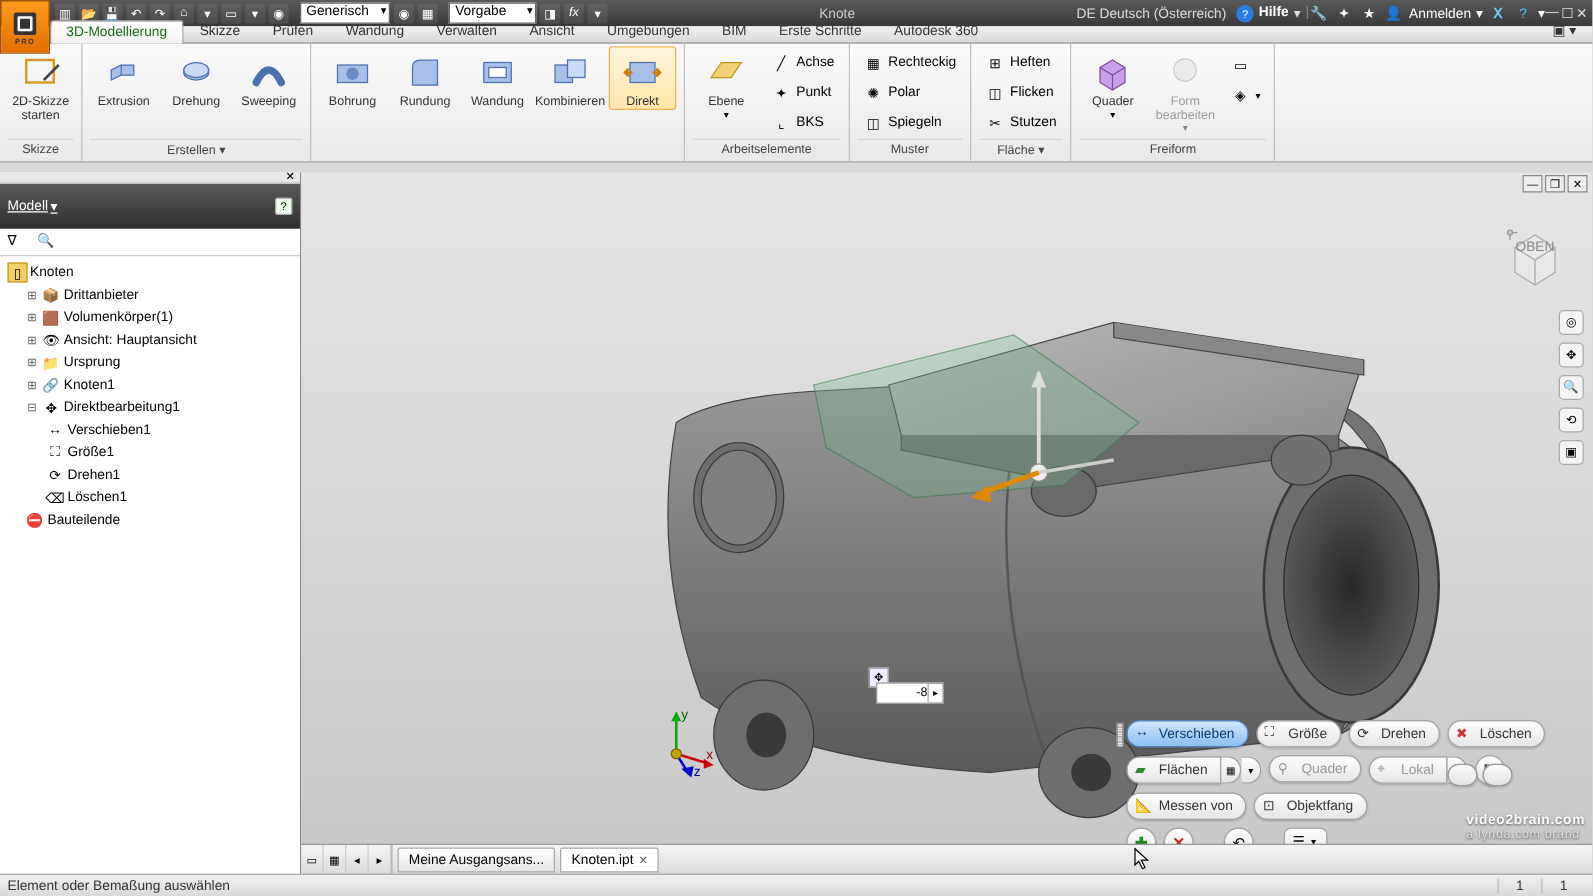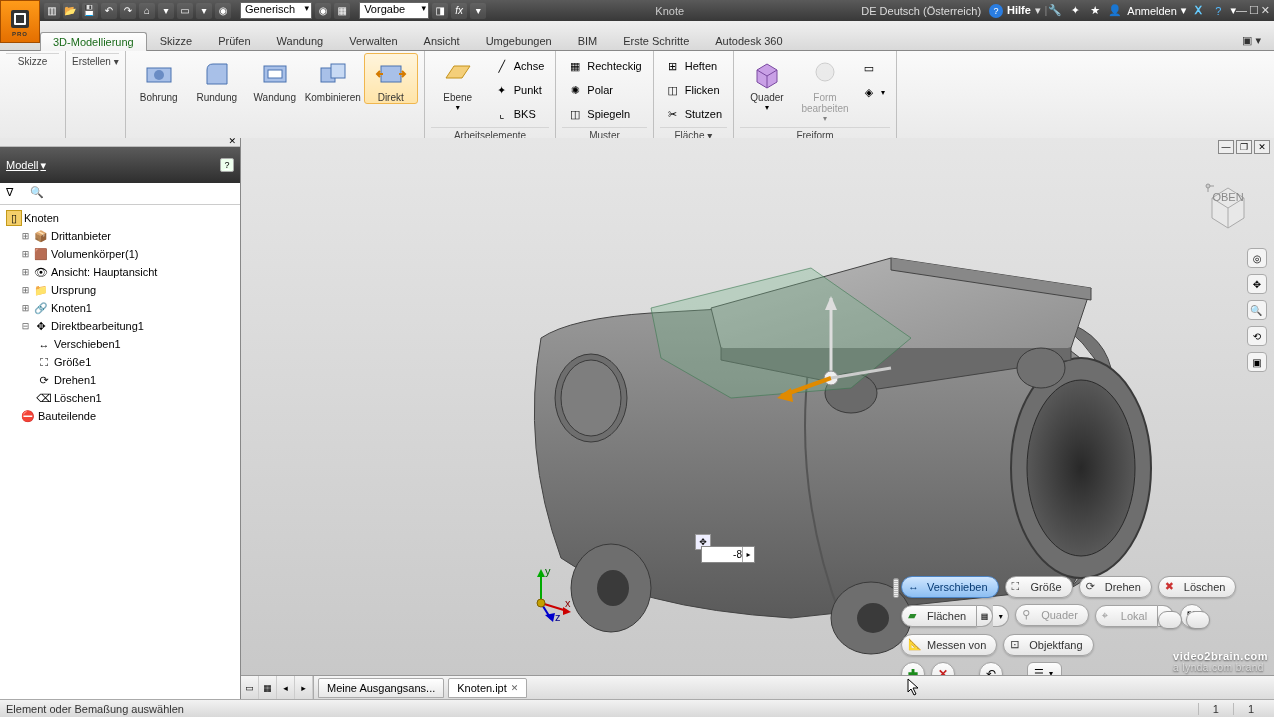--- a/index.html
+++ b/index.html
@@ -11,21 +11,21 @@
 .title-bar .qat .ic { width:16px; height:16px; display:flex; align-items:center; justify-content:center; background:rgba(255,255,255,.08); border-radius:2px; font-size:10px; color:#fff;}
 .title-bar .combo { height:17px; background:#fff; color:#000; border:1px solid #666; padding:0 16px 0 4px; margin-left:6px; position:relative; min-width:70px;}
 .title-bar .combo::after{content:"▾"; position:absolute; right:2px; top:0; font-size:9px;}
 .title-bar .seg{display:flex; align-items:flex-start; gap:4px; margin-left:8px;}
 .title-bar .center{flex:1; text-align:center; color:#ccc;}
 .title-bar .help{color:#fff; font-weight:bold;}
 .title-bar .right{display:flex; gap:4px; align-items:center; color:#fff;}
 .title-bar .right .ic{width:16px; height:16px; display:flex; align-items:center; justify-content:center;}
 .title-bar .winbtns{margin-left:auto; display:flex; gap:2px;}
 
-.tabstrip { height:30px; background:linear-gradient(#f0f0f0,#d9d9d9); display:flex; align-items:flex-end; padding-left:40px; border-bottom:1px solid #888;}
+.tabstrip { height:14px; background:linear-gradient(#f0f0f0,#d9d9d9); display:flex; align-items:flex-end; padding-left:40px; border-bottom:1px solid #888;}
 .app-btn{position:absolute; left:0; top:0; width:40px; height:43px; background:linear-gradient(#ff9b1a,#e46f00); display:flex; align-items:center; justify-content:center; border:1px solid #a24d00; z-index:5; font-weight:bold; color:#333; flex-direction:column;}
 .app-btn .pro{font-size:6px; letter-spacing:1px;}
 .tab{padding:3px 12px; color:#333; border:1px solid transparent; border-bottom:none; border-radius:3px 3px 0 0; cursor:pointer;}
 .tab.active{background:linear-gradient(#fefefe,#f3f3f3); border-color:#999; color:#1a6b1a; position:relative; top:1px;}
 
 .ribbon{height:95px; background:linear-gradient(#fafafa,#e9e9e9); border-bottom:1px solid #aaa; display:flex;}
 .panel{border-right:1px solid #c0c0c0; display:flex; flex-direction:column; padding:2px 6px 0;}
 .panel .tools{flex:1; display:flex; align-items:flex-start; gap:4px;}
 .panel .caption{height:18px; text-align:center; color:#444; font-size:10px; padding-top:2px; border-top:1px solid #d5d5d5;}
 .bigbtn{display:flex; flex-direction:column; align-items:center; width:54px; padding-top:4px; cursor:pointer; border:1px solid transparent; border-radius:3px;}
@@ -174,23 +174,62 @@
   <div class="tab"><span>Umgebungen</span></div>
   <div class="tab"><span>BIM</span></div>
   <div class="tab"><span>Erste Schritte</span></div>
   <div class="tab"><span>Autodesk 360</span></div>
   <div style="flex:1"></div>
   <div class="tab">▣ ▾</div>
 </div>
 
 <div class="ribbon">
   <div class="panel" style="width:66px;">
+    <div class="tools">
+        <div class="bigbtn">
+          <div class="bi">
+            <svg width="32" height="32">
+              <rect x="4" y="6" width="22" height="18" fill="none" stroke="#d49a2a" stroke-width="2"></rect>
+              <path d="M18 22 L30 10" stroke="#444" stroke-width="2"></path>
+            </svg>
+          </div>
+          <div class="lbl" style="white-space:pre-line;">2D-Skizze
+starten</div>
+        </div>
+      </div>
     <div class="caption">Skizze</div>
   </div>
   <div class="panel">
+    <div class="tools">
+      <div class="bigbtn">
+          <div class="bi">
+            <svg width="32" height="32">
+              <path d="M6 22 L6 14 L14 10 L14 18 Z M14 10 L24 10 L24 18 L14 18" fill="#a8c0e8" stroke="#4a72b0"></path>
+            </svg>
+          </div>
+          <div class="lbl">Extrusion</div>
+        </div>
+      <div class="bigbtn">
+          <div class="bi">
+            <svg width="32" height="32">
+              <ellipse cx="16" cy="16" rx="10" ry="6" fill="#a8c0e8" stroke="#4a72b0"></ellipse>
+              <ellipse cx="16" cy="14" rx="10" ry="6" fill="#c8daf4" stroke="#4a72b0"></ellipse>
+            </svg>
+          </div>
+          <div class="lbl">Drehung</div>
+        </div>
+      <div class="bigbtn">
+          <div class="bi">
+            <svg width="32" height="32">
+              <path d="M6 24 Q16 4 26 24" fill="none" stroke="#4a72b0" stroke-width="6" stroke-linecap="round"></path>
+            </svg>
+          </div>
+          <div class="lbl">Sweeping</div>
+        </div>
+    </div>
     <div class="caption">Erstellen ▾</div>
   </div>
   <div class="panel">
     <div class="tools">
       <div class="bigbtn">
           <div class="bi">
             <svg width="32" height="32">
               <rect x="4" y="10" width="24" height="14" fill="#a8c0e8" stroke="#4a72b0"></rect>
               <circle cx="16" cy="17" r="5" fill="#6a8cc4"></circle>
             </svg>

